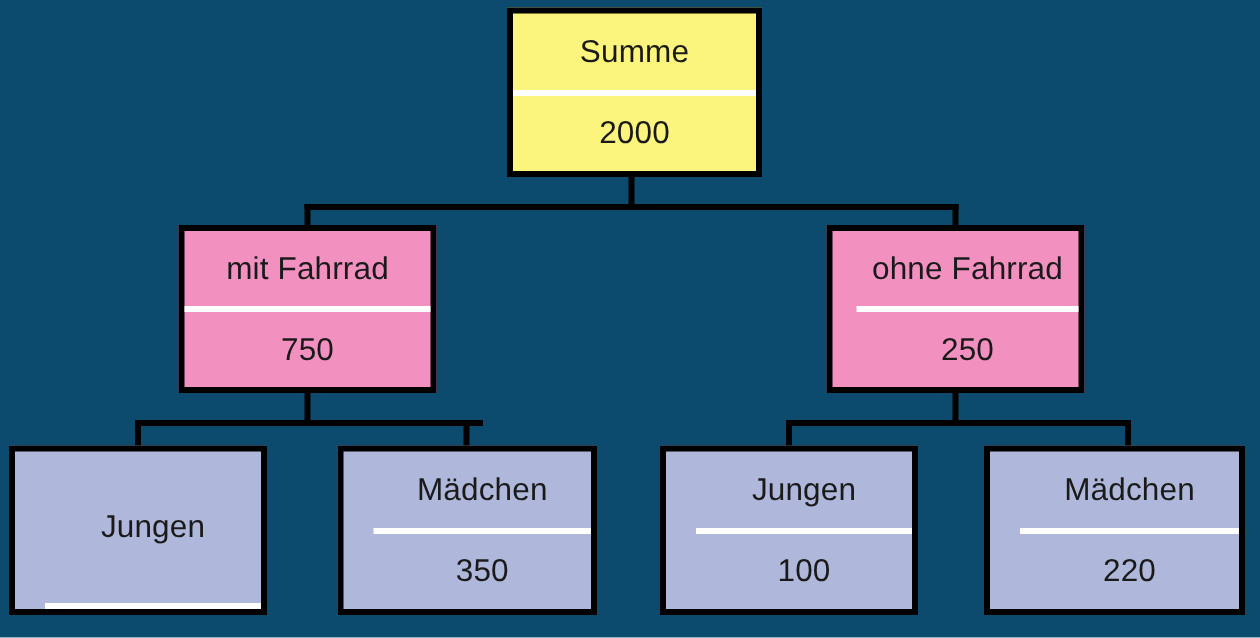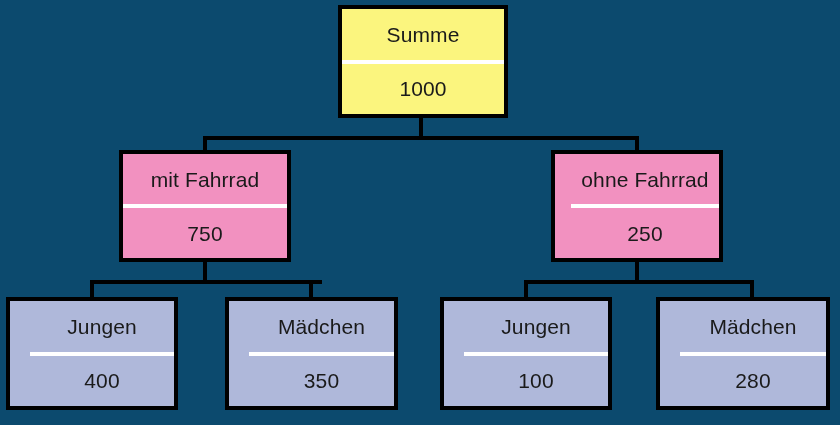--- a/index.html
+++ b/index.html
@@ -67,52 +67,51 @@
   <div class="conn" style="left:309px; top:280px; width:4px; height:20px;"></div>
 
   <div class="conn" style="left:635px; top:258px; width:4px; height:22px;"></div>
   <div class="conn" style="left:524px; top:280px; width:230px; height:4px;"></div>
   <div class="conn" style="left:524px; top:280px; width:4px; height:20px;"></div>
   <div class="conn" style="left:750px; top:280px; width:4px; height:20px;"></div>
 
   <div class="node root" style="left:338px; top:5px; width:170px; height:113px;">
     <div class="cell">Summe</div>
     <div class="divider"></div>
-    <div class="cell">1000</div>
+    <div class="cell">2000</div>
   </div>
 
   <div class="node mid" style="left:119px; top:150px; width:172px; height:112px;">
     <div class="cell">mit Fahrrad</div>
     <div class="divider"></div>
     <div class="cell">750</div>
   </div>
 
   <div class="node mid" style="left:551px; top:150px; width:172px; height:112px;padding-left:16px;">
     <div class="cell">ohne Fahrrad</div>
     <div class="divider"></div>
     <div class="cell">250</div>
   </div>
 
   <div class="node leaf" style="left:6px; top:297px; width:172px; height:113px;">
     <div class="cell">Jungen</div>
     <div class="divider"></div>
-    <div class="cell">400</div>
   </div>
 
   <div class="node leaf" style="left:225px; top:297px; width:173px; height:113px;">
     <div class="cell">Mädchen</div>
     <div class="divider"></div>
     <div class="cell">350</div>
   </div>
 
   <div class="node leaf" style="left:440px; top:297px; width:172px; height:113px;">
     <div class="cell">Jungen</div>
     <div class="divider"></div>
     <div class="cell">100</div>
   </div>
 
   <div class="node leaf" style="left:656px; top:297px; width:174px; height:113px;">
     <div class="cell">Mädchen</div>
     <div class="divider"></div>
-    <div class="cell">280</div>
+    <div class="cell">220</div>
   </div>
 
 </div>
 
 </body></html>

